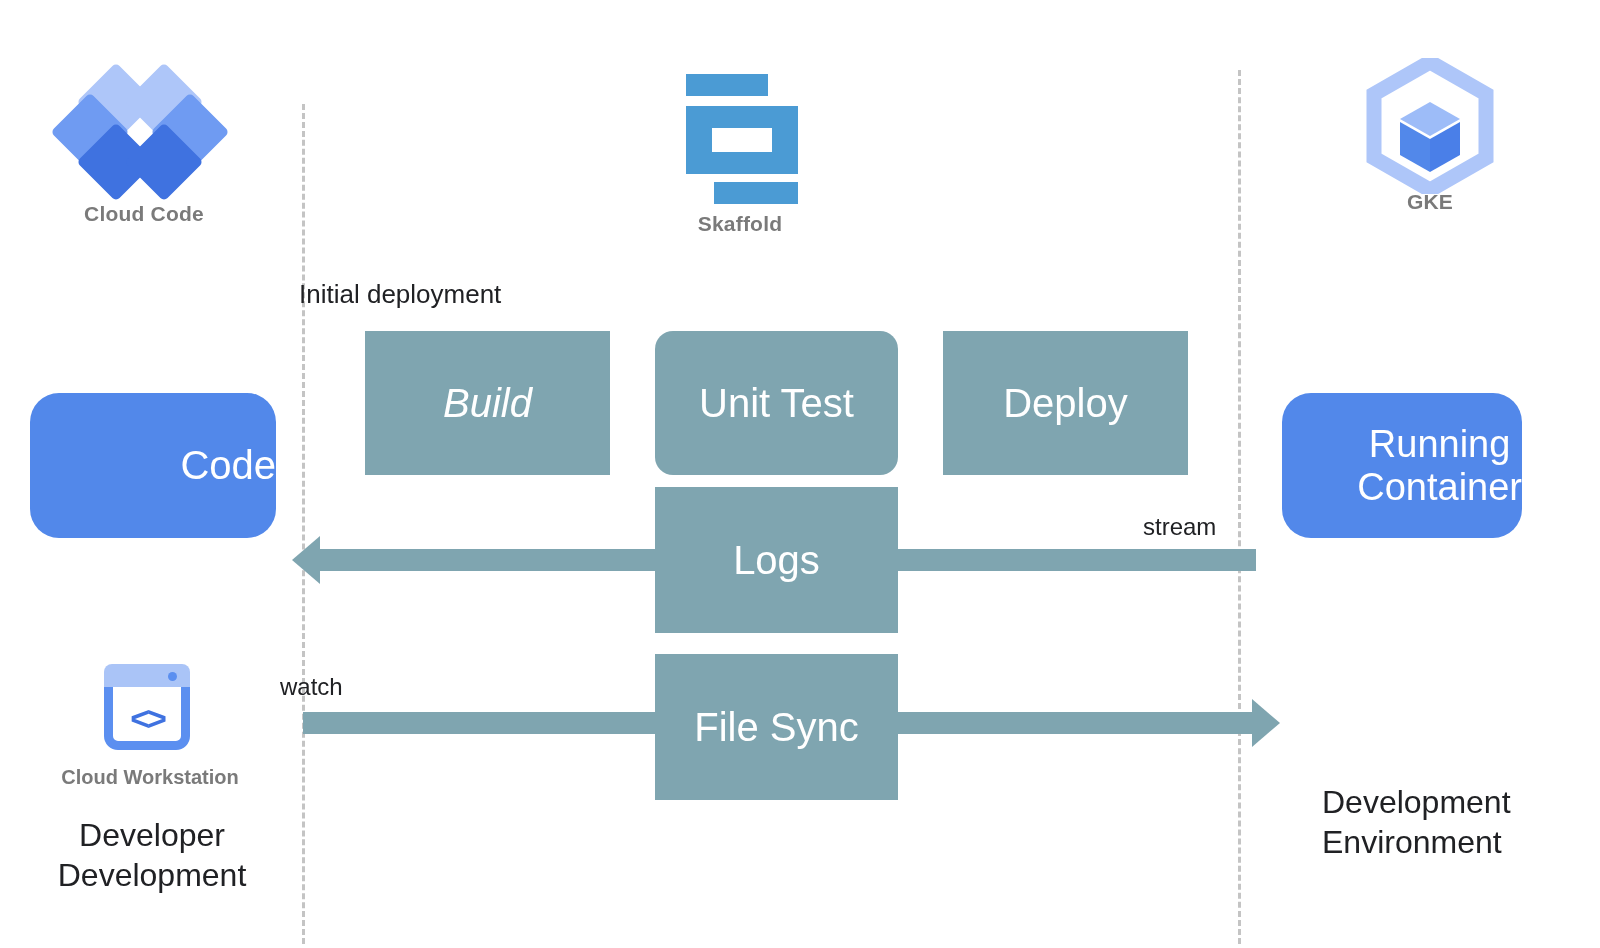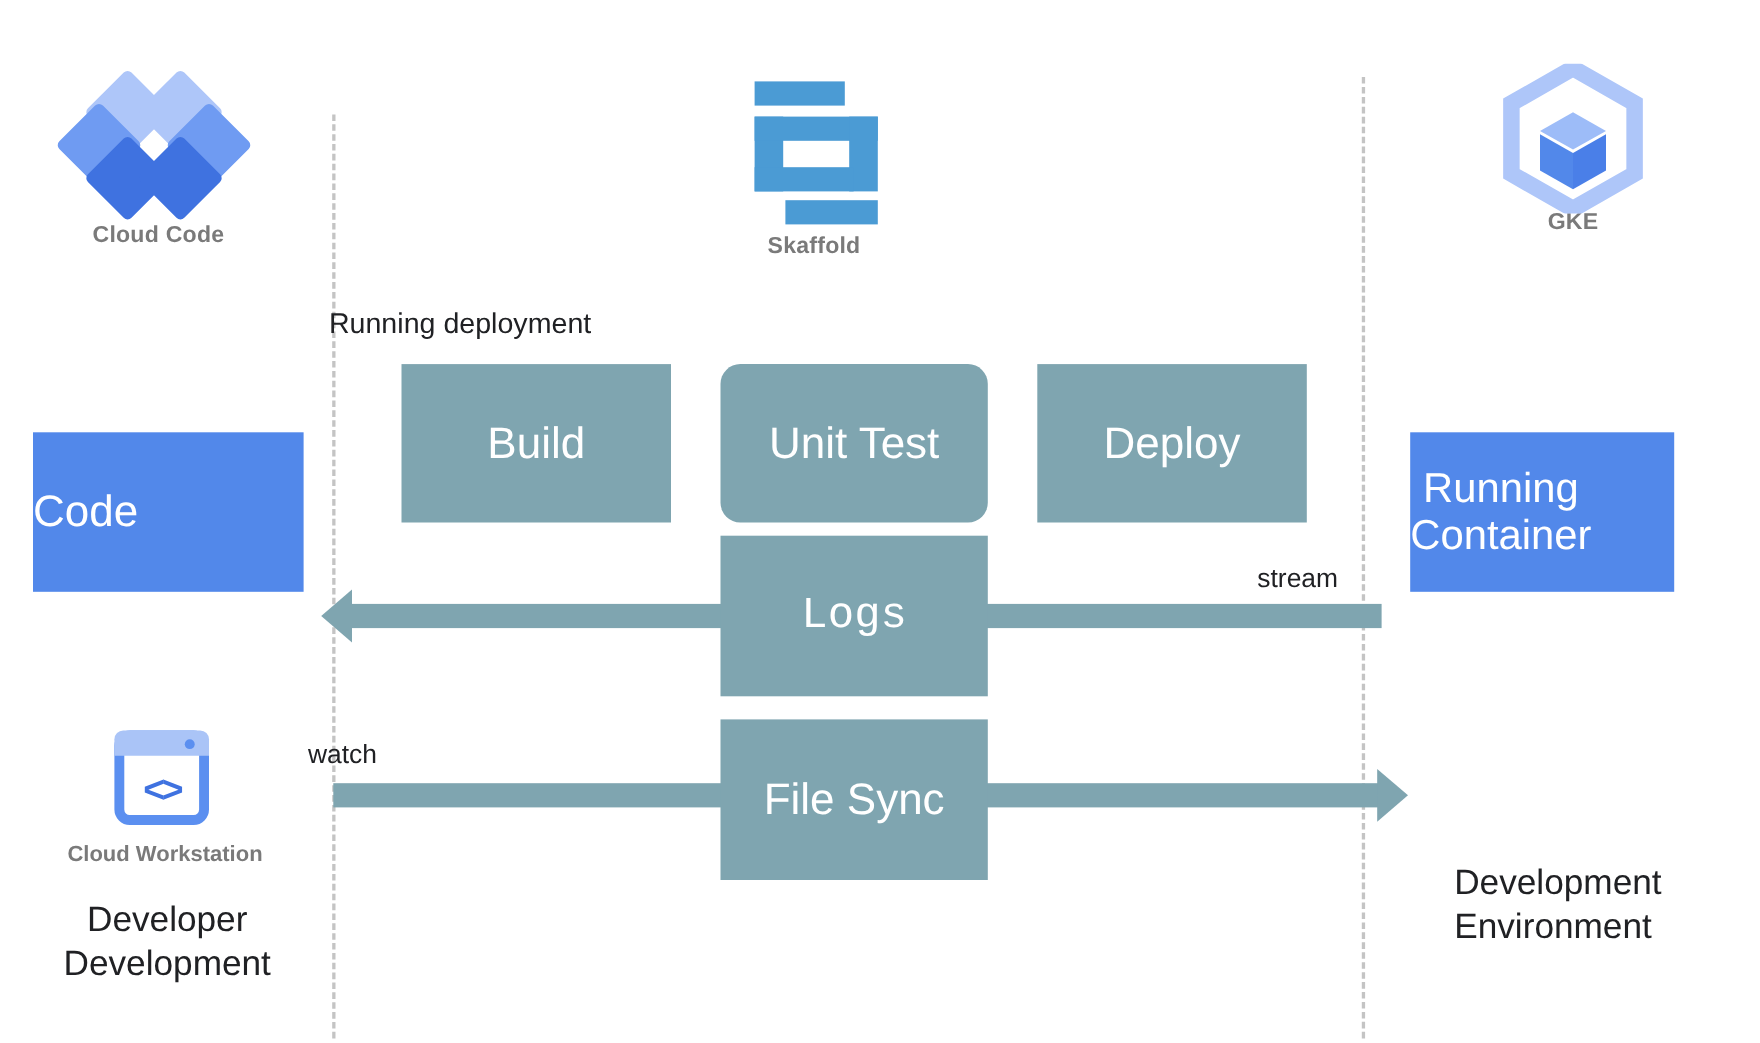--- a/index.html
+++ b/index.html
@@ -101,46 +101,47 @@
     white-space: nowrap;
   }
 
   
   .blue-box {
     position: absolute;
     background: #5288ea;
     color: #ffffff;
     display: flex;
     align-items: center;
-    justify-content: flex-start;
+    justify-content: flex-end;
     text-align: center;
     font-size: 40px;
     line-height: 1.12;
     font-weight: 400;
+    border-radius: 29px;
   }
   #code-box { left: 30px; top: 393px; width: 246px; height: 145px; }
   #running-container-box { left: 1282px; top: 393px; width: 240px; height: 145px; font-size: 38px; }
 
   
   .teal-box {
     position: absolute;
     background: #7fa5b0;
     color: #ffffff;
     display: flex;
     align-items: center;
     justify-content: center;
     text-align: center;
     font-size: 40px;
     font-weight: 400;
     z-index: 3;
   }
-  #build-box     { left: 365px; top: 331px; width: 245px; height: 144px; }
+  #build-box     { left: 365px; top: 331px; width: 245px; height: 144px; font-style: italic; }
   #unit-test-box { left: 655px; top: 331px; width: 243px; height: 144px; border-radius: 18px; }
   #deploy-box    { left: 943px; top: 331px; width: 245px; height: 144px; }
-  #logs-box      { left: 655px; top: 487px; width: 243px; height: 146px; font-family: Liberation Mono, monospace; }
+  #logs-box      { left: 655px; top: 487px; width: 243px; height: 146px; }
   #file-sync-box { left: 655px; top: 654px; width: 243px; height: 146px; }
 
   
   .arrow-shaft {
     position: absolute;
     height: 22px;
     background: #7fa5b0;
     z-index: 1;
   }
   .arrow-head {
@@ -220,21 +221,21 @@
       <svg width="200" height="136" viewBox="0 0 200 136">
         <polygon points="100,4 156,36 156,100 100,132 44,100 44,36" fill="none" stroke="#aec6f9" stroke-width="15"></polygon>
         <polygon points="100,44 130,61 100,78 70,61" fill="#9dbcf8"></polygon>
         <polygon points="70,64 100,81 100,114 70,97" fill="#5288ea"></polygon>
         <polygon points="130,64 130,97 100,114 100,81" fill="#4a7fe8"></polygon>
       </svg>
     </div>
     <div class="logo-caption" style="margin-top:2px;">GKE</div>
   </div>
 
-  <div id="initial-deployment-label" class="annotation">Running deployment</div>
+  <div id="initial-deployment-label" class="annotation">Initial deployment</div>
   <div id="stream-label" class="annotation">stream</div>
   <div id="watch-label" class="annotation">watch</div>
 
   <div id="code-box" class="blue-box">
     <span>Code</span>
   </div>
 
   <div id="running-container-box" class="blue-box">
     <div>
       <div>Running</div>

